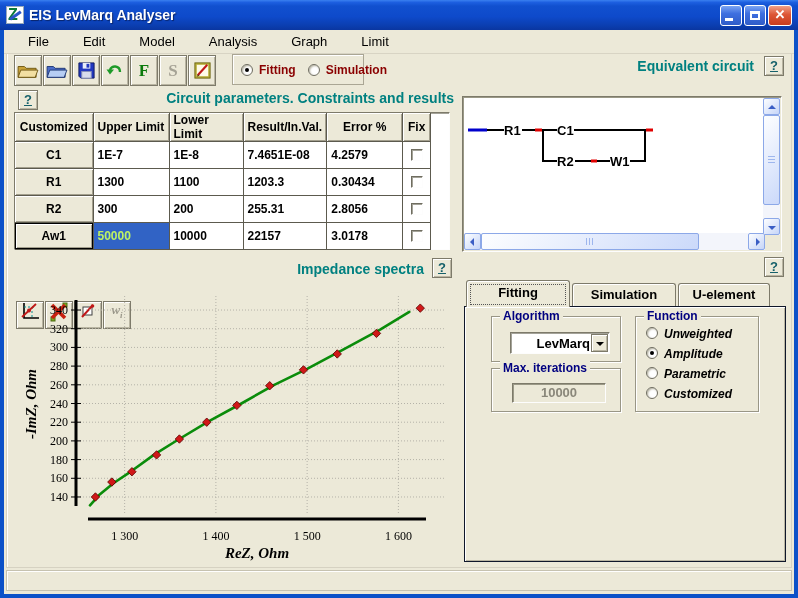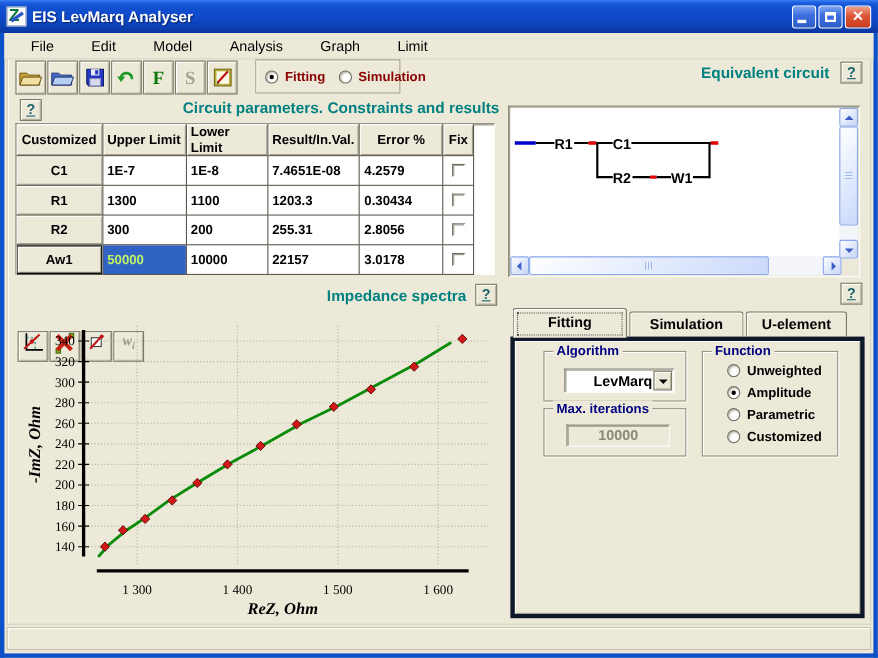--- a/index.html
+++ b/index.html
@@ -98,34 +98,34 @@
   .grip-h { position:absolute; top:4px; left:50%; margin-left:-4px; height:7px; width:8px;
     background:repeating-linear-gradient(90deg,#9DB6EE 0 1px,transparent 1px 3px); }
 
   
   .tab { position:absolute; top:283px; height:23px; background:#ECE9D8; border:1px solid #7d7a6a; border-bottom:none;
     border-radius:3px 3px 0 0; box-shadow:inset 1px 1px 0 #fff; text-align:center;
     font-weight:bold; font-size:13px; line-height:21px; z-index:1; }
   .tab.active { top:280px; height:27px; z-index:3; line-height:24px; }
   .tab.active .focus-rect { position:absolute; left:3px; right:3px; top:3px; bottom:2px; border:1px dotted #555; }
   #tab-page { position:absolute; left:460px; top:306px; width:322px; height:256px; background:#ECE9D8;
-    border:4px solid #0f172a; box-shadow:inset 1px 1px 0 #fff, inset -1px -1px 0 #b9b5a2; z-index:2; }
+    border:1px solid #0f172a; box-shadow:inset 1px 1px 0 #fff, inset -1px -1px 0 #b9b5a2; z-index:2; }
   .groupbox { position:absolute; border:1px solid #999686; box-shadow:inset 1px 1px 0 #fff, 1px 1px 0 #fff; }
   .groupbox .legend { position:absolute; top:-8px; left:8px; background:#ECE9D8; padding:0 3px;
     color:#000080; font-weight:bold; font-size:12px; }
   #combo { position:absolute; left:18px; top:15px; width:100px; height:22px; background:#fff; display:flex;
     border:1px solid; border-color:#7d7a6a #fdfdfd #fdfdfd #7d7a6a; box-shadow:inset 1px 1px 0 rgba(90,88,70,.55); }
   #combo .value { flex:1; font-weight:bold; font-size:13px; padding:3px 0 0 5px;text-align:right; }
   #combo .drop { width:17px; height:18px; margin:1px; position:relative; }
   #combo .drop .tri-d { position:absolute; left:4px; top:7px; width:0; height:0;
     border:4px solid transparent; border-top-color:#000; border-bottom-width:0; }
   #maxiter-input { position:absolute; left:20px; top:14px; width:94px; height:20px; background:#ECE9D8;
     border:1px solid; border-color:#7d7a6a #fdfdfd #fdfdfd #7d7a6a; box-shadow:inset 1px 1px 0 rgba(90,88,70,.55);
     color:#8a877a; font-weight:bold; font-size:13px; text-align:center; line-height:18px; }
-  .func-item { position:absolute; left:22px; display:flex; align-items:center; gap:6px; }
+  .func-item { position:absolute; left:10px; display:flex; gap:6px;font-style:italic; }
   .func-label { font-weight:bold; font-size:12px; }
   #stats-box { position:absolute; left:470px; top:419px; width:302px; height:104px; background:#fff;
     border:1px solid; border-color:#7d7a6a #fdfdfd #fdfdfd #7d7a6a; box-shadow:inset 1px 1px 0 rgba(90,88,70,.55);
     padding:3px 6px; font-size:12px; line-height:13.8px; color:#000; }
 
   
   #statusbar { position:absolute; left:2px; top:570px; width:786px; height:21px; background:#ECE9D8;
     border:1px solid #c6c2b0; box-shadow:inset 1px 1px 0 #fff; }
   #main-frame { position:absolute; left:2px; top:52px; width:786px; height:516px;
     border:1px solid #d6d2c2; box-shadow:inset 1px 1px 0 #fff; }

